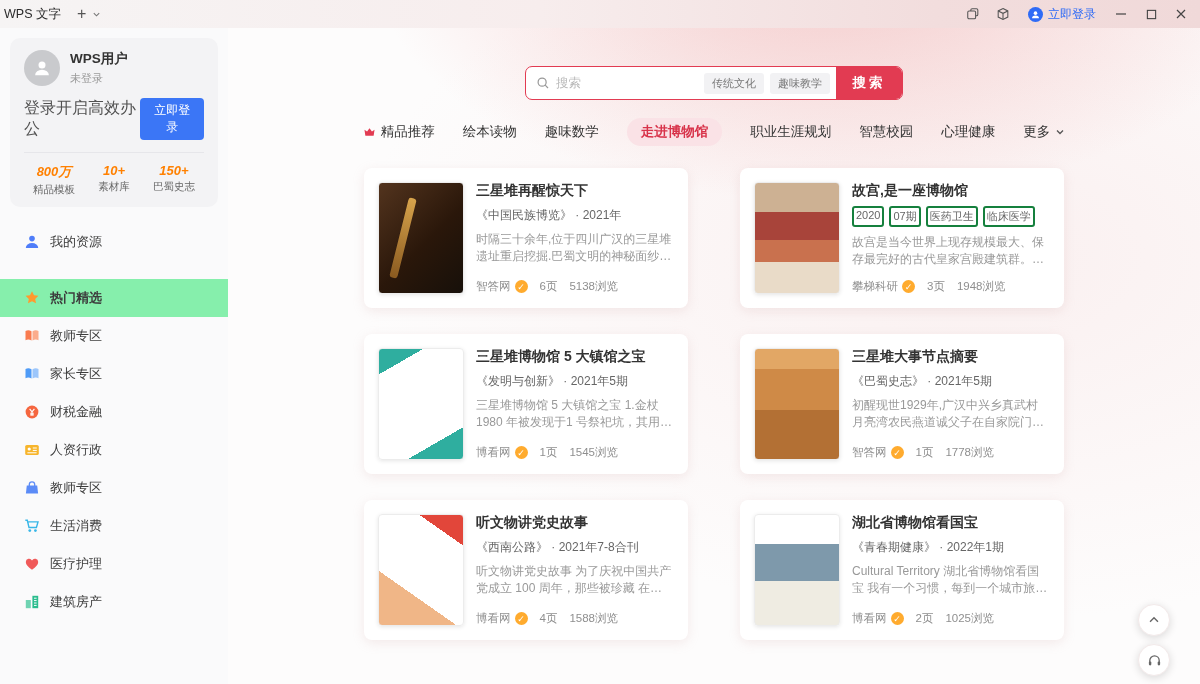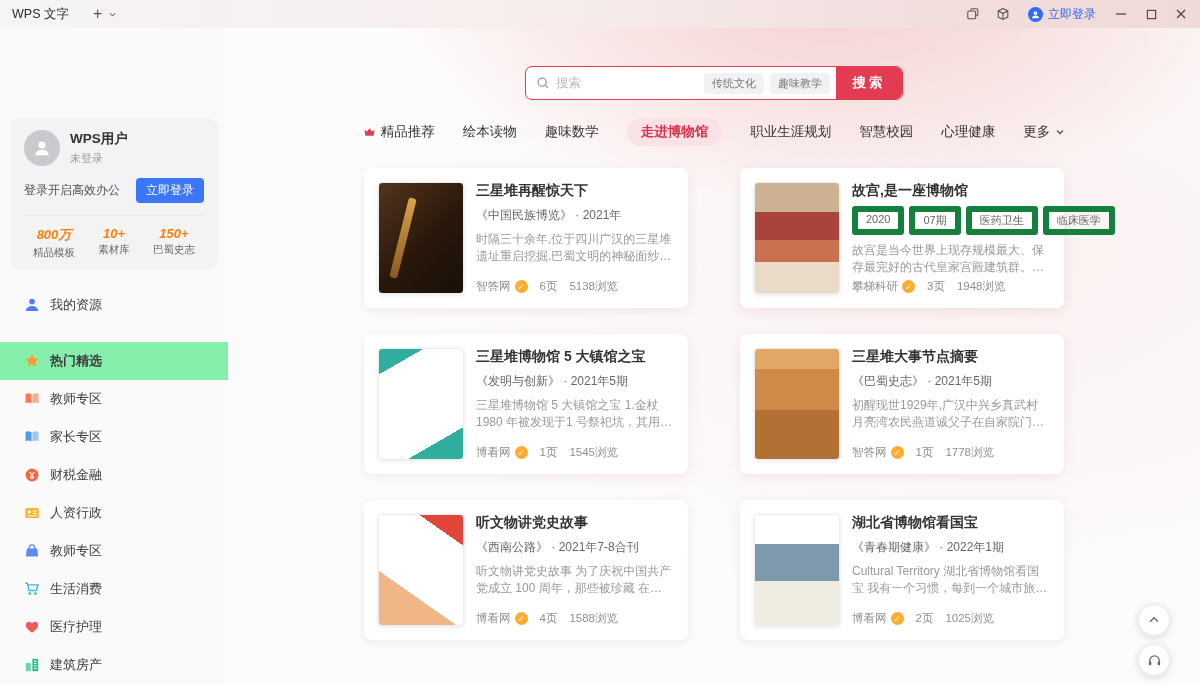--- a/index.html
+++ b/index.html
@@ -3,43 +3,43 @@
 <meta charset="utf-8">
 <style>
   * { margin:0; padding:0; box-sizing:border-box; }
   html,body { width:1200px; height:684px; }
   body { font-family:"Liberation Sans","DejaVu Sans",sans-serif; overflow:hidden; background:#f6f3f3; }
   .window { width:1200px; height:684px; display:flex; flex-direction:column; position:relative; }
 
   
   .titlebar { height:28px; flex:0 0 28px; display:flex; align-items:center;
     background:linear-gradient(90deg,#f6f4f4 0%,#f7eded 45%,#f2dddd 78%,#f0d9d9 100%); }
-  .app-tab { padding:0 12px; font-size:12.5px; color:#2b2b2b; height:100%; display:flex; align-items:center; }
+  .app-tab { padding:0 4px; font-size:12.5px; color:#2b2b2b; height:100%; display:flex; align-items:center; }
   .doc-tab { height:100%; width:202px; background:linear-gradient(180deg,#fcf9f9,#f9f2f2);
     border-radius:9px 9px 0 0; display:flex; align-items:center; padding:0 9px; gap:6px; font-size:12px; color:#333; }
   .doc-close { margin-left:auto; color:#888; font-size:13px; width:16px; text-align:center; cursor:pointer; }
   .newtab-btn { font-size:16px; color:#555; padding:0 2px 0 12px; cursor:pointer; }
   .newtab-chev { color:#777; padding:0 4px; cursor:pointer; display:flex; }
   .tb-right { margin-left:auto; display:flex; align-items:center; padding-right:4px; }
   .tb-btn { width:30px; height:28px; display:flex; align-items:center; justify-content:center; color:#555; cursor:pointer; }
   .login-chip { display:flex; align-items:center; gap:5px; color:#2f6bf6; font-size:12px; padding:0 10px; cursor:pointer; white-space:nowrap; }
   .login-chip .mini-avatar { width:15px; height:15px; border-radius:50%; background:#2f6bf6; display:flex; align-items:center; justify-content:center; }
 
   
   .app-body { flex:1; display:flex; min-height:0; }
 
   
-  .sidebar { width:228px; background:#fafafb; padding:10px 10px 0; display:flex; flex-direction:column;justify-content:flex-end; }
+  .sidebar { width:228px; background:#fafafb; padding:10px 10px 8px; display:flex; flex-direction:column; }
   .user-card { background:#f3f3f5; border-radius:10px; padding:12px 14px 10px; }
   .uc-top { display:flex; gap:10px; align-items:center; }
   .uc-avatar { width:36px; height:36px; border-radius:50%; background:#c9cacd; display:flex; align-items:center; justify-content:center; flex:0 0 36px; }
   .uc-name { font-size:13.5px; font-weight:bold; color:#333; }
   .uc-status { font-size:11px; color:#9a9a9a; margin-top:3px; }
   .uc-login { display:flex; align-items:center; margin-top:12px; padding-bottom:12px; border-bottom:1px solid #e6e6ea; }
-  .uc-login-text { font-size:12px; color:#515151; }
+  .uc-login-text { font-size:16px; color:#515151; }
   .login-btn { margin-left:auto; background:#3b76f6; color:#fff; font-size:12px; padding:4px 10px; border-radius:4px; border:none; cursor:pointer; }
   .uc-stats { display:flex; margin-top:10px; }
   .stat { flex:1; text-align:center; }
   .stat-v { font-size:13px; font-weight:bold; color:#ff8000;font-style:italic; }
   .stat-l { font-size:10.5px; color:#666; margin-top:2px; }
 
   .menu { margin:16px -10px 0; }
   .menu-item { height:38px; display:flex; align-items:center; gap:10px; padding-left:24px; font-size:13px; color:#3c3c3c; cursor:pointer; }
   .menu-item.active { background:#86efac;font-weight:bold; }
   .menu-item.first { margin-bottom:18px; }
@@ -62,21 +62,21 @@
   .tab { font-size:13.5px; color:#333; display:flex; align-items:center; gap:5px; cursor:pointer; padding:5px 0; white-space:nowrap; }
   .tab.active { color:#d8344b; font-weight:bold; background:#fae2e6; border-radius:15px; padding:5px 14px; }
 
   .cards { width:700px; margin:20px auto 0; display:grid; grid-template-columns:324px 324px; column-gap:52px; row-gap:26px; }
   .card { background:#fff; border-radius:8px; box-shadow:0 3px 12px rgba(205,160,160,.20); height:140px; padding:14px; display:flex; gap:12px; cursor:pointer; }
   .thumb { width:86px; height:112px; border-radius:4px; border:1px solid #ececec; flex:0 0 86px; box-shadow:0 1px 4px rgba(0,0,0,.10); }
   .c-body { flex:1; min-width:0; display:flex; flex-direction:column; }
   .c-title { font-size:14px; font-weight:bold; color:#333; white-space:nowrap; overflow:hidden; text-overflow:ellipsis; }
   .c-meta { margin-top:7px; font-size:12px; color:#666; white-space:nowrap; overflow:hidden; }
   .c-tags { margin-top:6px; display:flex; gap:5px; }
-  .c-tag { border:6px solid #15803d; border-radius:3px; padding:1px 8px; font-size:11px; color:#666; white-space:nowrap; }
+  .c-tag { border:2px solid #15803d; border-radius:3px; padding:1px 2px; font-size:11px; color:#666; white-space:nowrap; }
   .c-desc { margin-top:7px; font-size:12px; color:#999; line-height:1.45;
     display:-webkit-box; -webkit-line-clamp:2; -webkit-box-orient:vertical; overflow:hidden; }
   .c-foot { margin-top:auto; display:flex; align-items:center; font-size:11.5px; color:#8f8f8f; }
   .badge-check { width:13px; height:13px; border-radius:50%; background:#ffab2e; color:#fff; font-size:9px;
     display:flex; align-items:center; justify-content:center; margin-left:4px; }
   .c-pages { margin-left:12px; } .c-views { margin-left:12px; }
 
   
   .thumb-1 { position:relative; overflow:hidden; background:linear-gradient(135deg,#53341e 0%,#2a170a 55%,#17100a 100%); }
   .thumb-1::after { content:""; position:absolute; left:20px; top:14px; width:8px; height:82px;

